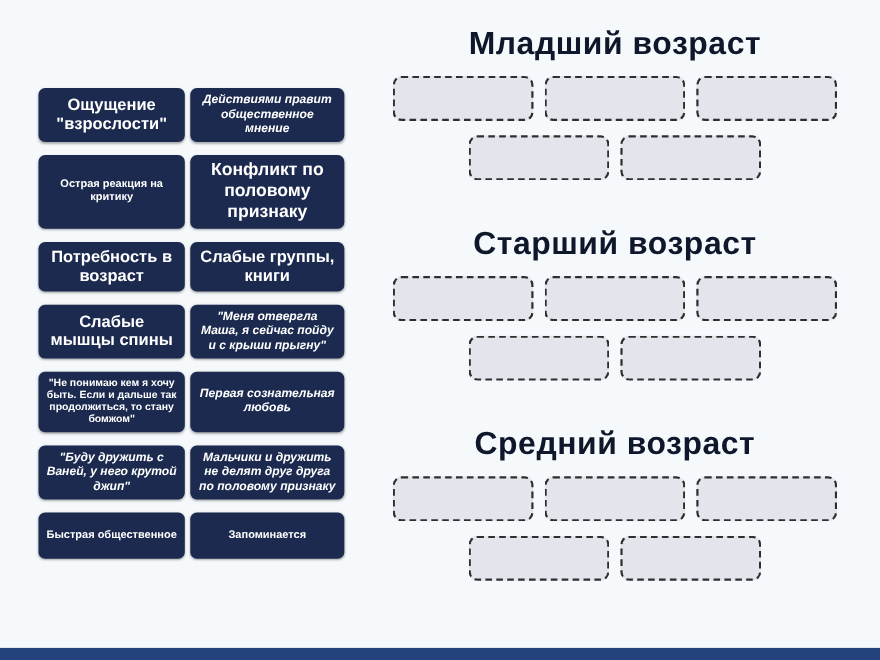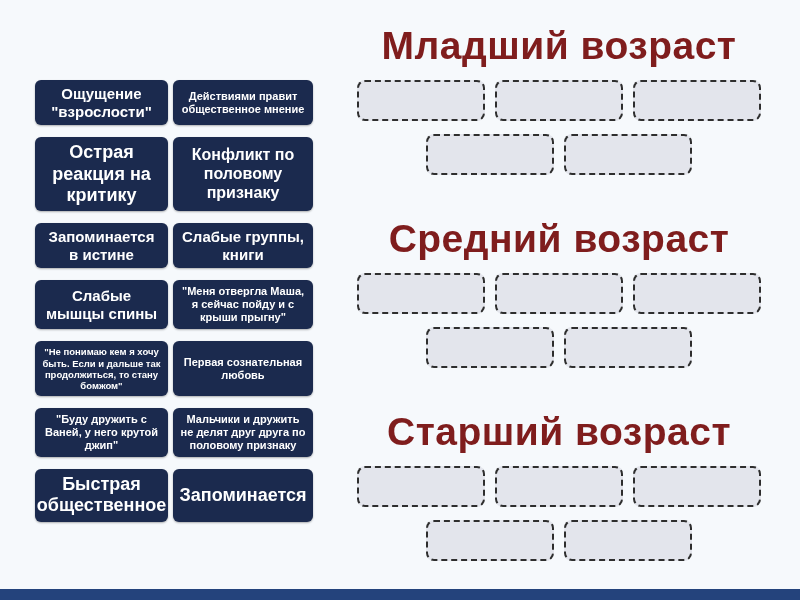--- a/index.html
+++ b/index.html
@@ -32,44 +32,44 @@
     justify-content: center;
     text-align: center;
     font-weight: 700;
     padding: 5px 7px;
     min-height: 42px;
     line-height: 1.18;
     box-shadow: 0 1px 2px rgba(0,0,0,.3);
     cursor: grab;
   }
   .fs15 { font-size: 15px; }
-  .fs14 { font-size: 18px; }
+  .fs14 { font-size: 10px; }
   .fs12 { font-size: 16px; }
-  .fs11 { font-size: 11px; }
+  .fs11 { font-size: 11px; font-style: italic; }
   .fs9  { font-size: 9.5px; }
 
   
   .categories-area {
     position: absolute;
     left: 345px; top: 24px;
     width: 428px;
     display: flex;
     flex-direction: column;
     gap: 42px;
   }
   .category {
     display: flex;
     flex-direction: column;
     align-items: center;
   }
   .category h2 {
     margin: 0 0 12px 0;
-    font-size: 39px;
+    font-size: 29px;
     font-weight: 700;
-    color: #7f1d1d;
+    color: #0f172a;
     letter-spacing: .5px;
     white-space: nowrap;
   }
   .slot-row {
     display: flex;
     gap: 10px;
     justify-content: center;
     margin-bottom: 13px;
   }
   .slot-row:last-child { margin-bottom: 0; }
@@ -89,21 +89,21 @@
   }
 </style>
 </head>
 <body>
 
 <div class="tiles-area">
   <div class="tile fs15">Ощущение "взрослости"</div>
   <div class="tile fs11">Действиями правит общественное мнение</div>
   <div class="tile fs14">Острая реакция на критику</div>
   <div class="tile fs12">Конфликт по половому признаку</div>
-  <div class="tile fs15">Запоминается в истине</div>
+  <div class="tile fs15">Потребность в возраст</div>
   <div class="tile fs15">Слабые группы, книги</div>
   <div class="tile fs15">Слабые мышцы спины</div>
   <div class="tile fs11">"Меня отвергла Маша, я сейчас пойду и с крыши прыгну"</div>
   <div class="tile fs9">"Не понимаю кем я хочу быть. Если и дальше так продолжиться, то стану бомжом"</div>
   <div class="tile fs11">Первая сознательная любовь</div>
   <div class="tile fs11">"Буду дружить с Ваней, у него крутой джип"</div>
   <div class="tile fs11">Мальчики и дружить не делят друг друга по половому признаку</div>
   <div class="tile fs14">Быстрая общественное</div>
   <div class="tile fs14">Запоминается</div>
 </div>
@@ -117,34 +117,34 @@
       <div class="slot"></div>
       <div class="slot"></div>
     </div>
     <div class="slot-row">
       <div class="slot"></div>
       <div class="slot"></div>
     </div>
   </section>
 
   <section class="category">
-    <h2>Средний возраст</h2>
+    <h2>Старший возраст</h2>
     <div class="slot-row">
       <div class="slot"></div>
       <div class="slot"></div>
       <div class="slot"></div>
     </div>
     <div class="slot-row">
       <div class="slot"></div>
       <div class="slot"></div>
     </div>
   </section>
 
   <section class="category">
-    <h2>Старший возраст</h2>
+    <h2>Средний возраст</h2>
     <div class="slot-row">
       <div class="slot"></div>
       <div class="slot"></div>
       <div class="slot"></div>
     </div>
     <div class="slot-row">
       <div class="slot"></div>
       <div class="slot"></div>
     </div>
   </section>

